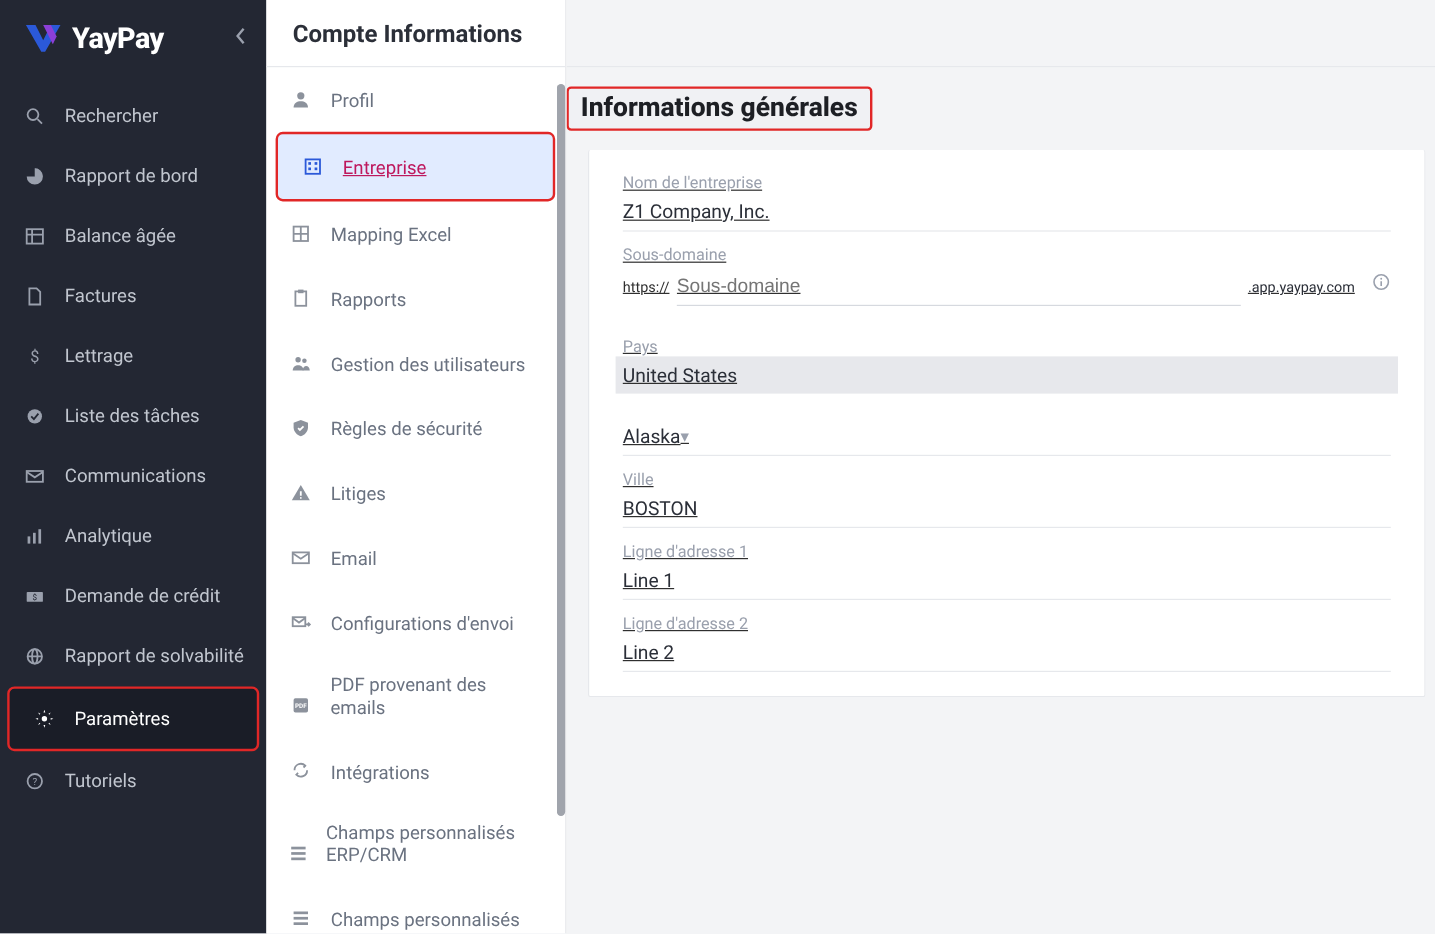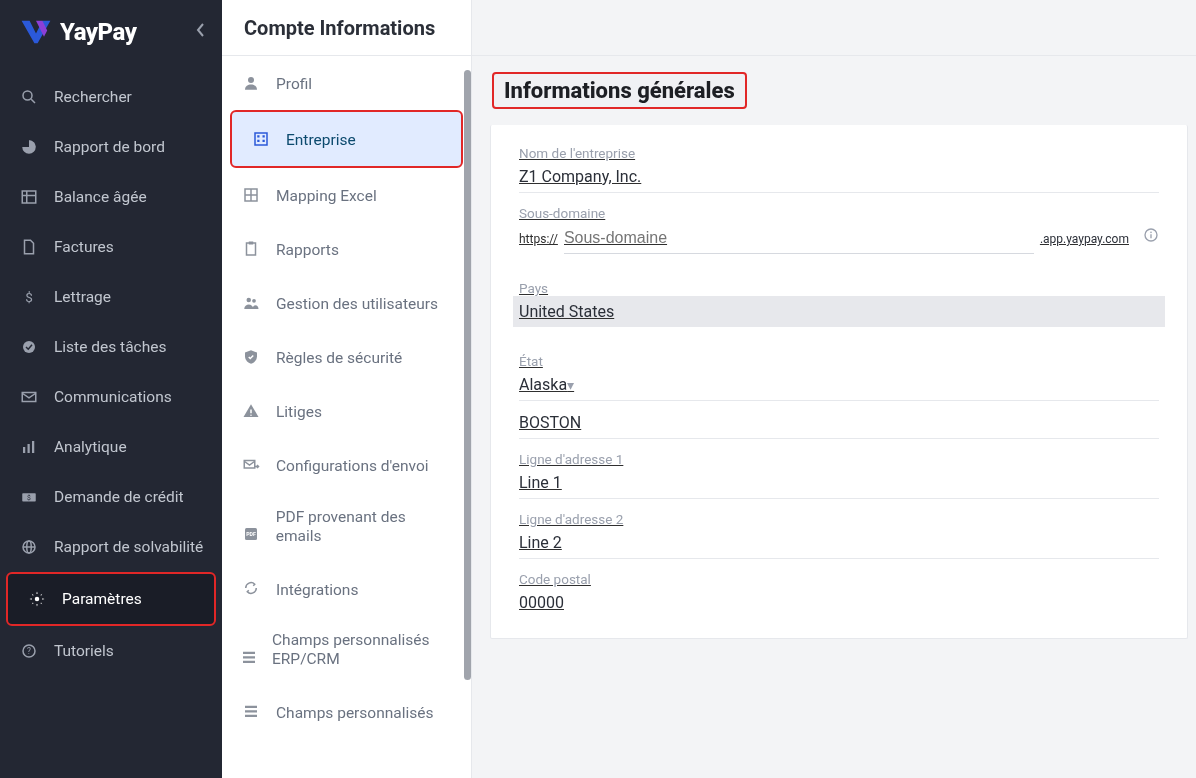--- a/index.html
+++ b/index.html
@@ -20,31 +20,31 @@
   .nav-item.active .ico { color: #fff; }
   .nav-item.highlight-red { border: 2.5px solid #e12727; border-radius: 6px; margin: 0 0 0 0; }
   .highlight-red-wrap { padding: 0 6px; }
 
   
   .subpanel { width: 250px; background: #fff; border-right: 1px solid #e6e8ec; display: flex; flex-direction: column; position: relative; }
   .subpanel-header { height: 56px; display: flex; align-items: center; padding: 0 22px; font-size: 20px; font-weight: 700; color: #2b2f38; border-bottom: 1px solid #e6e8ec; }
   .subpanel-scroll { flex: 1; overflow-y: auto; position: relative; }
   .sub-item { display: flex; align-items: flex-end; padding: 16px 18px; font-size: 15.5px; color: #6a7280; cursor: pointer; }
   .sub-item .sico { width: 22px; height: 22px; margin-right: 14px; display: inline-flex; align-items: center; justify-content: center; color: #8c929c; }
-  .sub-item.selected { background: #e1ebff; color: #0c4a6e; }
+  .sub-item.selected { background: #e1ebff; color: #be185d; text-decoration: underline; }
   .sub-item.selected .sico { color: #2b59d9; }
   .sub-item.boxed { border: 2.5px solid #e12727; border-radius: 6px; margin: 0 8px; }
   .sub-item-label { line-height: 1.2; }
   .sub-scrollbar { position: absolute; right: 0; top: 70px; width: 7px; height: 610px; background: #a0a4ac; border-radius: 4px; }
 
   
   .main { flex: 1; display: flex; flex-direction: column; overflow: hidden; position: relative; }
   .main-header { height: 56px; border-bottom: 1px solid #e6e8ec; background: #f3f4f6; }
   .main-body { flex: 1; overflow-y: auto; padding: 16px 0 0 0; position: relative; }
-  .section-title { display: inline-block; margin: 0 0 16px 20px; font-size: 22px; font-weight: 800; color: #1d1f24; border: 2.5px solid #e12727; border-radius: 4px; padding: 4px 10px; background: #f0f1f4; }
+  .section-title { display: inline-block; margin: 0 0 16px 0; font-size: 22px; font-weight: 800; color: #1d1f24; border: 2.5px solid #e12727; border-radius: 4px; padding: 4px 10px; background: #f0f1f4; }
   .card { background: #fff; margin: 0 8px 0 18px; border: 1px solid #e6e8ec; border-top: none; border-radius: 2px; padding: 8px 28px 20px 28px; text-decoration: underline; }
   .field { padding: 12px 0 6px 0; border-bottom: 1px solid #e6e8ec; }
   .field-label { font-size: 13.5px; color: #9aa0ad; margin-bottom: 6px; }
   .field-value { font-size: 16px; color: #2b2f38; }
   .subdomain-row { display: flex; align-items: baseline; gap: 6px; }
   .subdomain-input { flex: 1; font-size: 16px; color: #9aa0ad; border: none; border-bottom: 1px solid #d6d9df; padding: 0 0 6px 0; background: transparent; outline: none; }
   .subdomain-suffix { font-size: 12px; color: #2b2f38; }
   .info-ico { color: #9aa0ad; margin-left: 8px; }
   .field.no-border { border-bottom: none; }
   .field.filled .field-value { background: #e7e8ec; padding: 6px 6px; margin: -6px -6px 0 -6px; }
@@ -261,20 +261,29 @@
               <path d="M12 3 L22 20 H2 Z" fill="currentColor"></path>
               <line x1="12" y1="10" x2="12" y2="15" stroke="#fff" stroke-width="2"></line>
               <circle cx="12" cy="17.5" r="1" fill="#fff"></circle>
             </svg>
           </span>
         <span class="sub-item-label">Litiges</span>
       </div>
       <div class="sub-item">
         <span class="sico">
             <svg viewBox="0 0 24 24">
+              <rect x="3" y="6" width="18" height="12" stroke="currentColor" stroke-width="2" fill="none"></rect>
+              <path d="M3 7 L12 13 L21 7" stroke="currentColor" stroke-width="2" fill="none"></path>
+            </svg>
+          </span>
+        <span class="sub-item-label">Email</span>
+      </div>
+      <div class="sub-item">
+        <span class="sico">
+            <svg viewBox="0 0 24 24">
               <rect x="3" y="6" width="14" height="10" stroke="currentColor" stroke-width="2" fill="none"></rect>
               <path d="M3 7 L10 12 L17 7" stroke="currentColor" stroke-width="2" fill="none"></path>
               <path d="M17 14 L22 14 M20 12 L22 14 L20 16" stroke="currentColor" stroke-width="2" fill="none"></path>
             </svg>
           </span>
         <span class="sub-item-label">Configurations d'envoi</span>
       </div>
       <div class="sub-item">
         <span class="sico">
             <svg viewBox="0 0 24 24">
@@ -344,43 +353,39 @@
                 </svg></span>
           </div>
         </div>
 
         <div class="field filled no-border" style="margin-top:8px;">
           <div class="field-label">Pays</div>
           <div class="field-value">United States</div>
         </div>
 
         <div class="field" style="margin-top:8px;">
-          <div class="field-label">État</div>
           <div class="dropdown-row">
             <div class="field-value">Alaska</div>
             <span class="chev">▾</span>
           </div>
         </div>
 
         <div class="field">
+          <div class="field-label">Ville</div>
           <div class="field-value">BOSTON</div>
         </div>
 
         <div class="field">
           <div class="field-label">Ligne d'adresse 1</div>
           <div class="field-value">Line 1</div>
         </div>
 
         <div class="field">
           <div class="field-label">Ligne d'adresse 2</div>
           <div class="field-value">Line 2</div>
         </div>
 
-        <div class="field no-border">
-          <div class="field-label">Code postal</div>
-          <div class="field-value">00000</div>
-        </div>
 
       </div>
     </div>
   </div>
 
 </div>
 
 </body></html>

